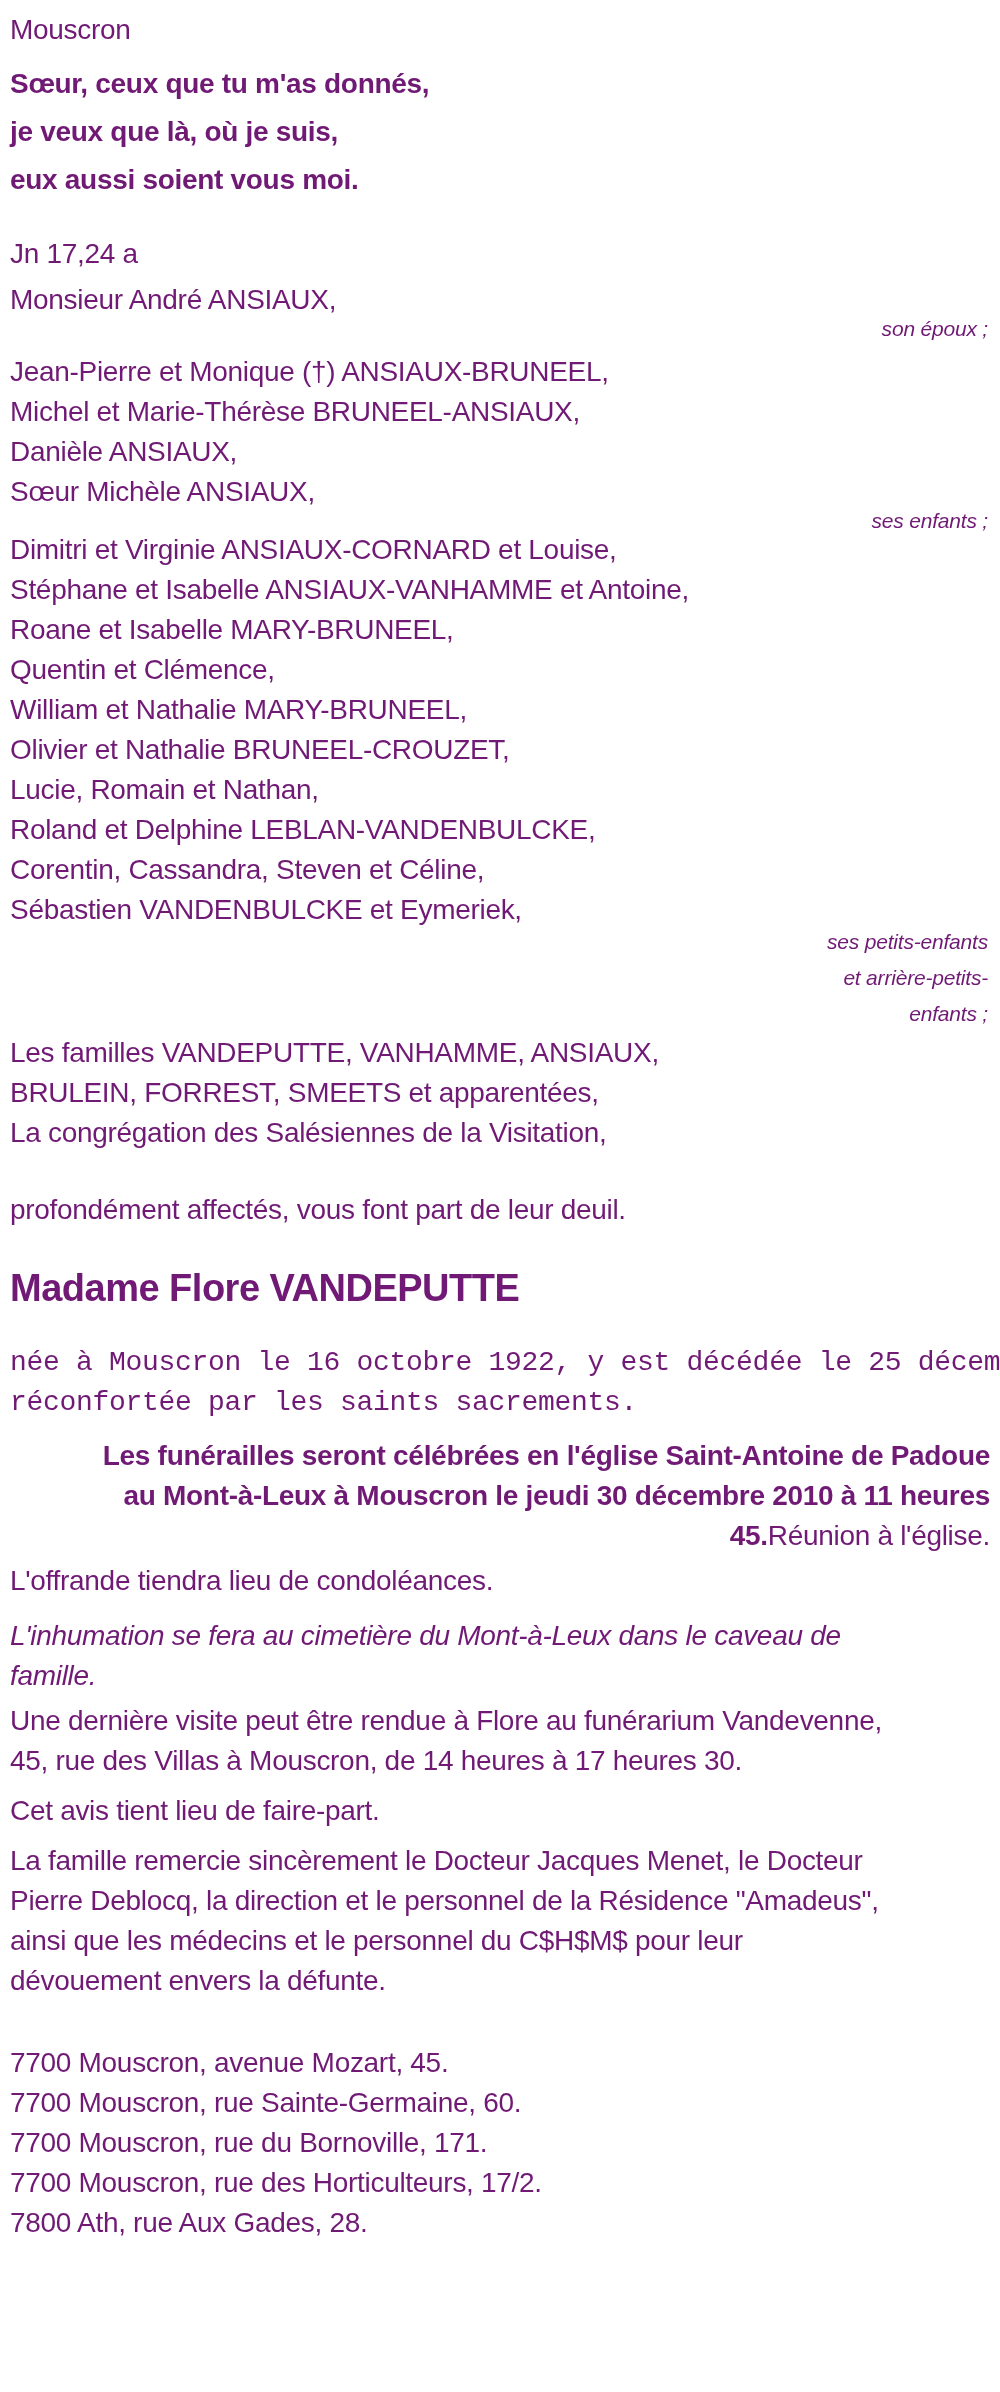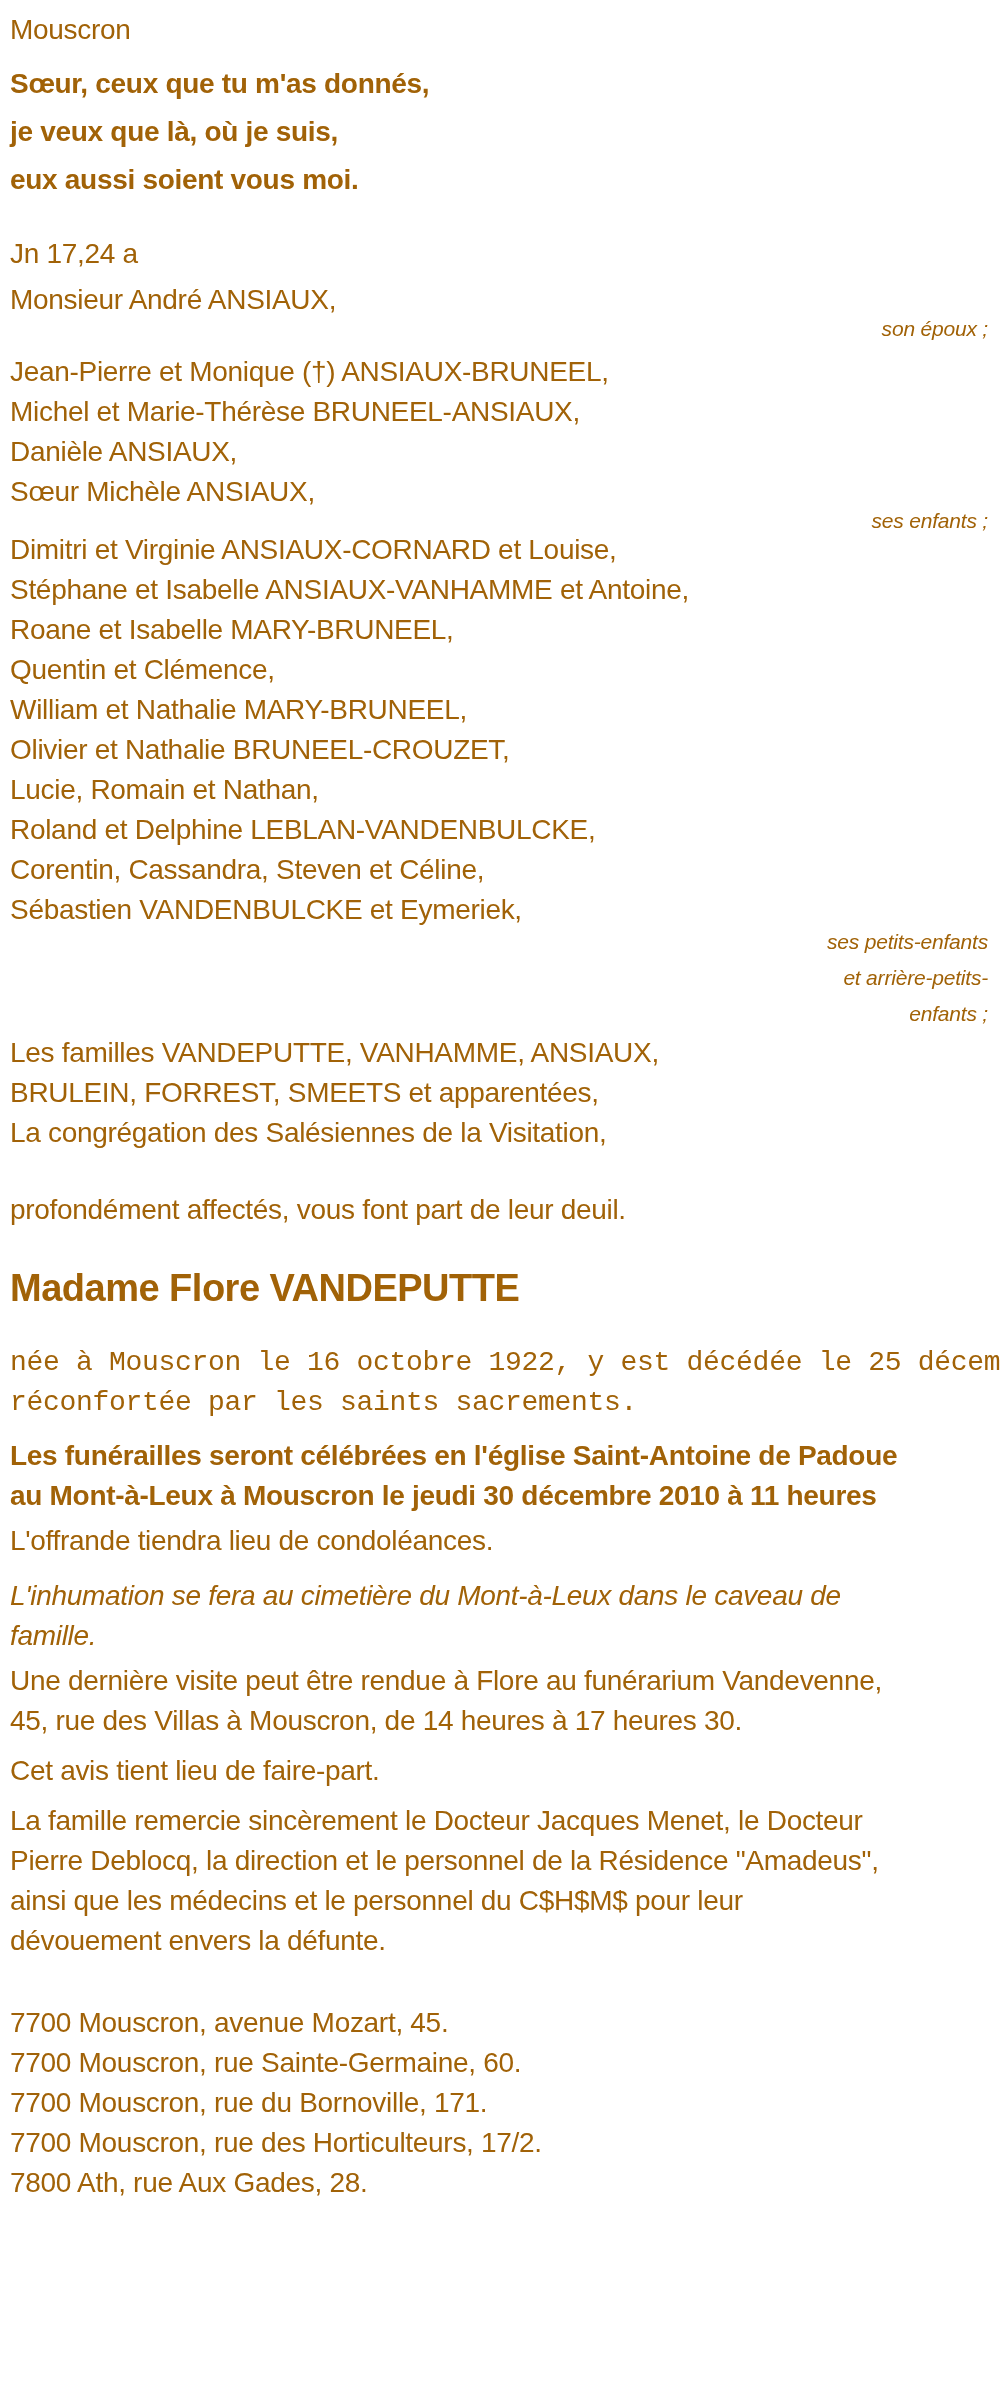--- a/index.html
+++ b/index.html
@@ -3,21 +3,21 @@
 <meta charset="utf-8">
 <style>
   html, body { margin: 0; padding: 0; background: #ffffff; }
   .page {
     position: relative;
     width: 1000px;
     height: 2296px;
     box-sizing: border-box;
     padding: 10px 10px 0 10px;
     background: #ffffff;
-    color: #a16207;
+    color: #701a75;
     font-family: "Liberation Sans", sans-serif;
     overflow: hidden;
   }
   .line {
     font-size: 28px;
     line-height: 40px;
     letter-spacing: -0.3px;
     white-space: nowrap;
   }
   .quote { margin-top: 10px; }
@@ -47,21 +47,21 @@
     margin-top: 30px;
     font-size: 38px;
     font-weight: bold;
     line-height: 56px;
     letter-spacing: -0.5px;
     white-space: nowrap;
   }
   .deceased-subtitle { margin-top: 36px; }
   .birth-par { margin-top: 27px; font-family: Liberation Mono, monospace; }
   .funeral-par { margin-top: 13px; }
-  .funeral-par .line { font-weight: bold; }
+  .funeral-par .line { font-weight: bold; text-align: right; }
   .funeral-par .line .regular { font-weight: normal; }
   .offering-line { margin-top: 5px; }
   .burial-par { margin-top: 15px; font-style: italic; }
   .visit-par { margin-top: 5px; }
   .notice-line { margin-top: 10px; }
   .thanks-par { margin-top: 10px; }
   .addresses-block { margin-top: 42px; }
   .bold { font-weight: bold; }
 </style>
 </head>
@@ -121,20 +121,21 @@
   <div class="deceased-title">Madame Flore VANDEPUTTE</div>
 
   <div class="birth-par">
     <div class="line">née à Mouscron le 16 octobre 1922, y est décédée le 25 décembre 2010,</div>
     <div class="line">réconfortée par les saints sacrements.</div>
   </div>
 
   <div class="funeral-par">
     <div class="line">Les funérailles seront célébrées en l'église Saint-Antoine de Padoue</div>
     <div class="line">au Mont-à-Leux à Mouscron le jeudi 30 décembre 2010 à 11 heures</div>
+    <div class="line"><span class="bold">45.</span><span class="regular">Réunion à l'église.</span></div>
   </div>
 
   <div class="line offering-line">L'offrande tiendra lieu de condoléances.</div>
 
   <div class="burial-par">
     <div class="line">L'inhumation se fera au cimetière du Mont-à-Leux dans le caveau de</div>
     <div class="line">famille.</div>
   </div>
 
   <div class="visit-par">

